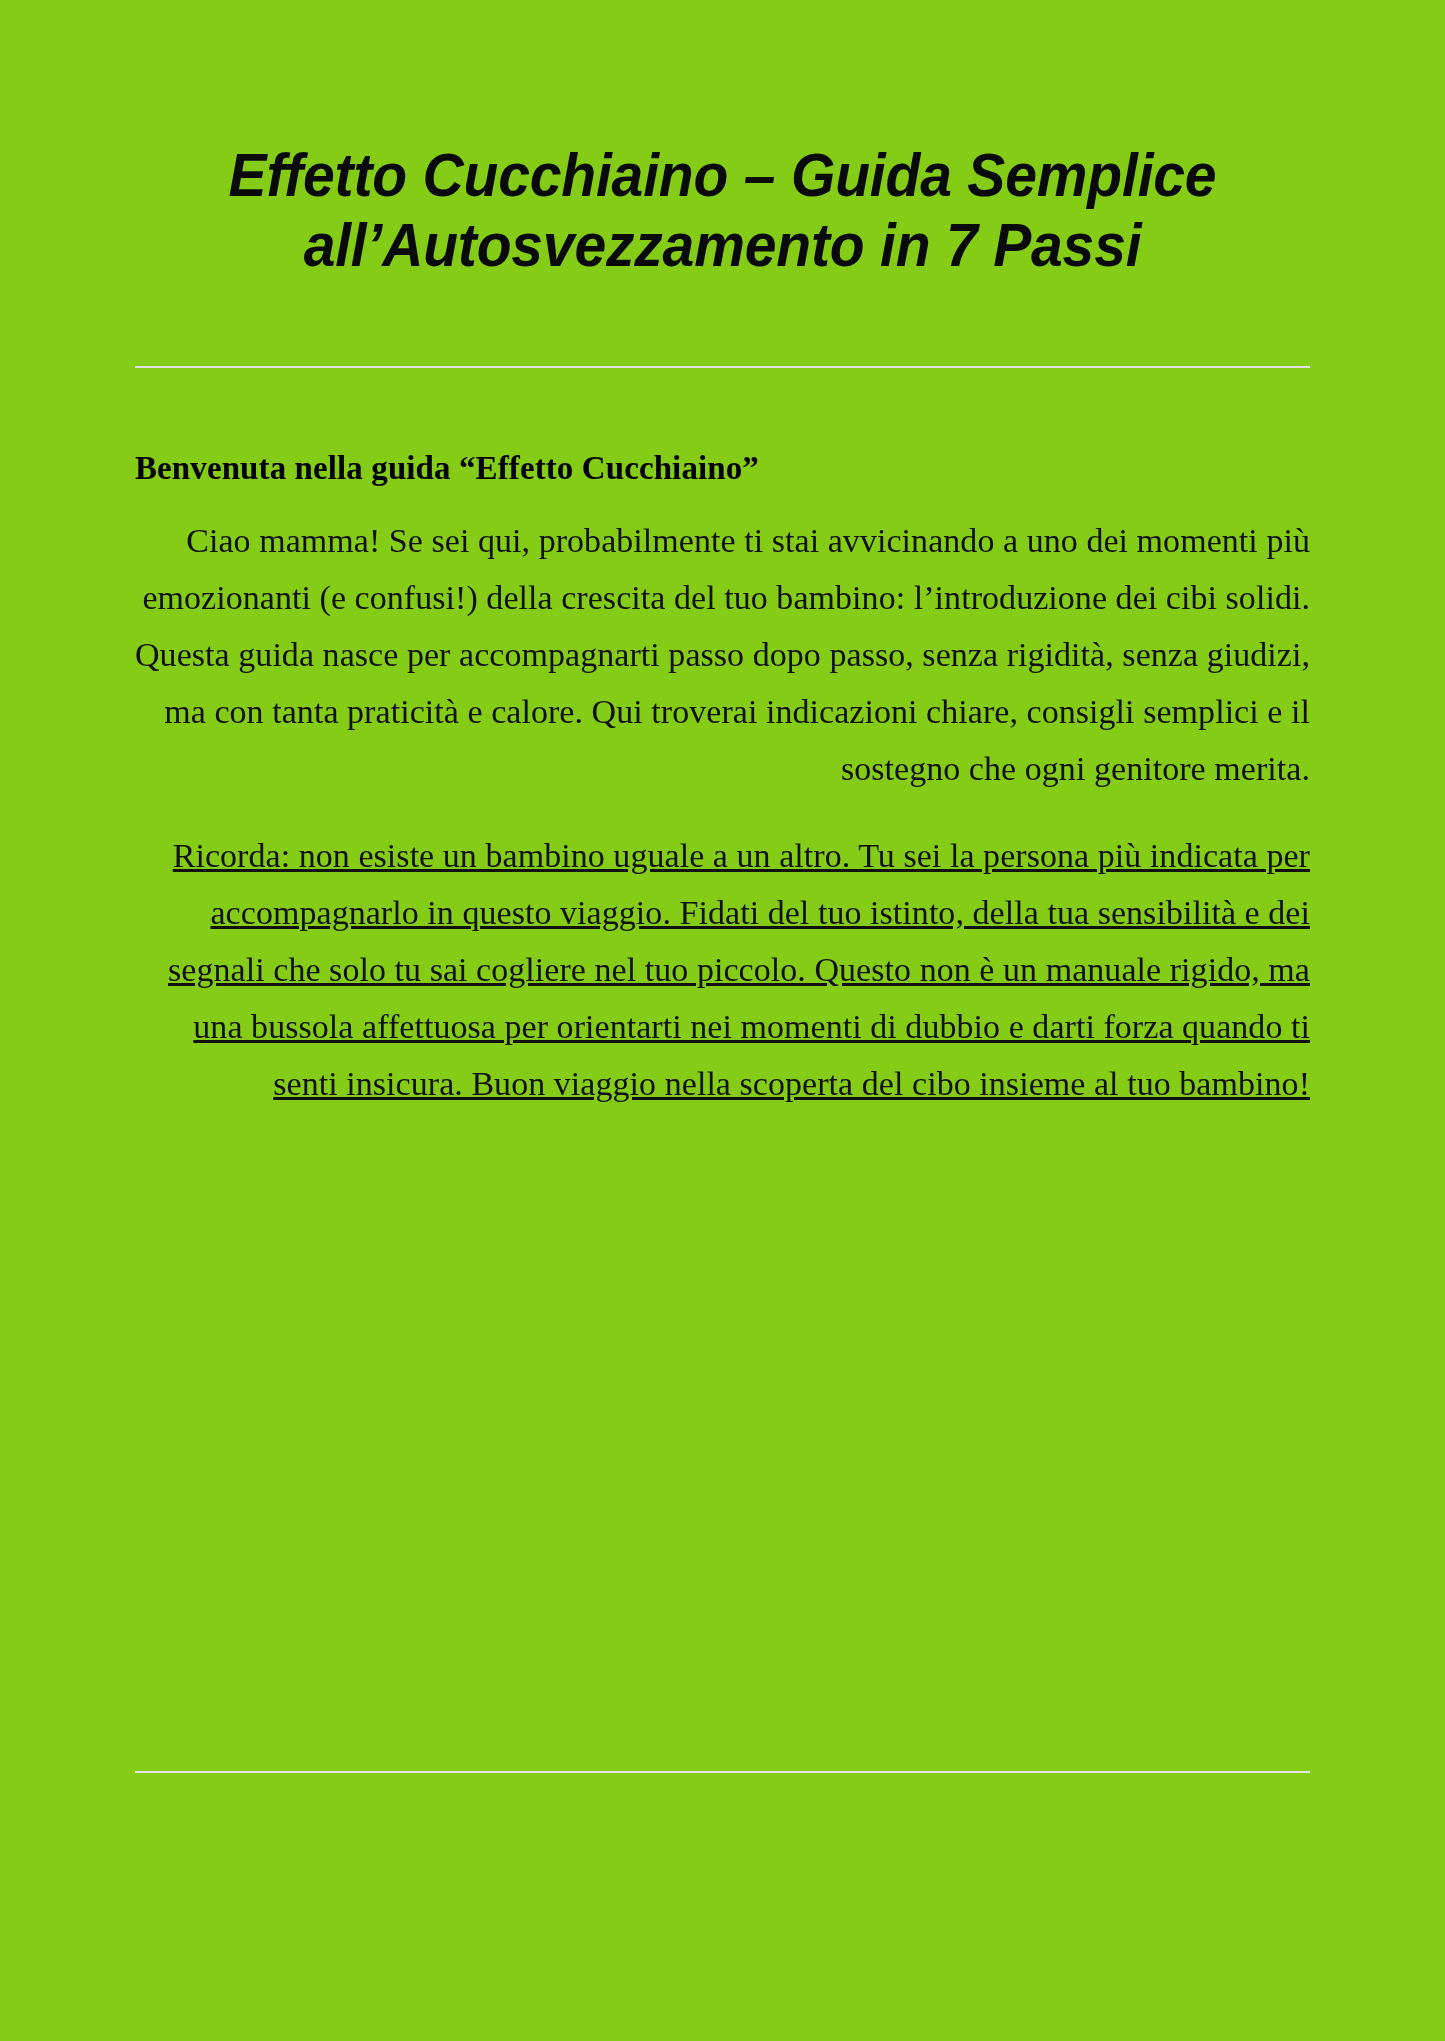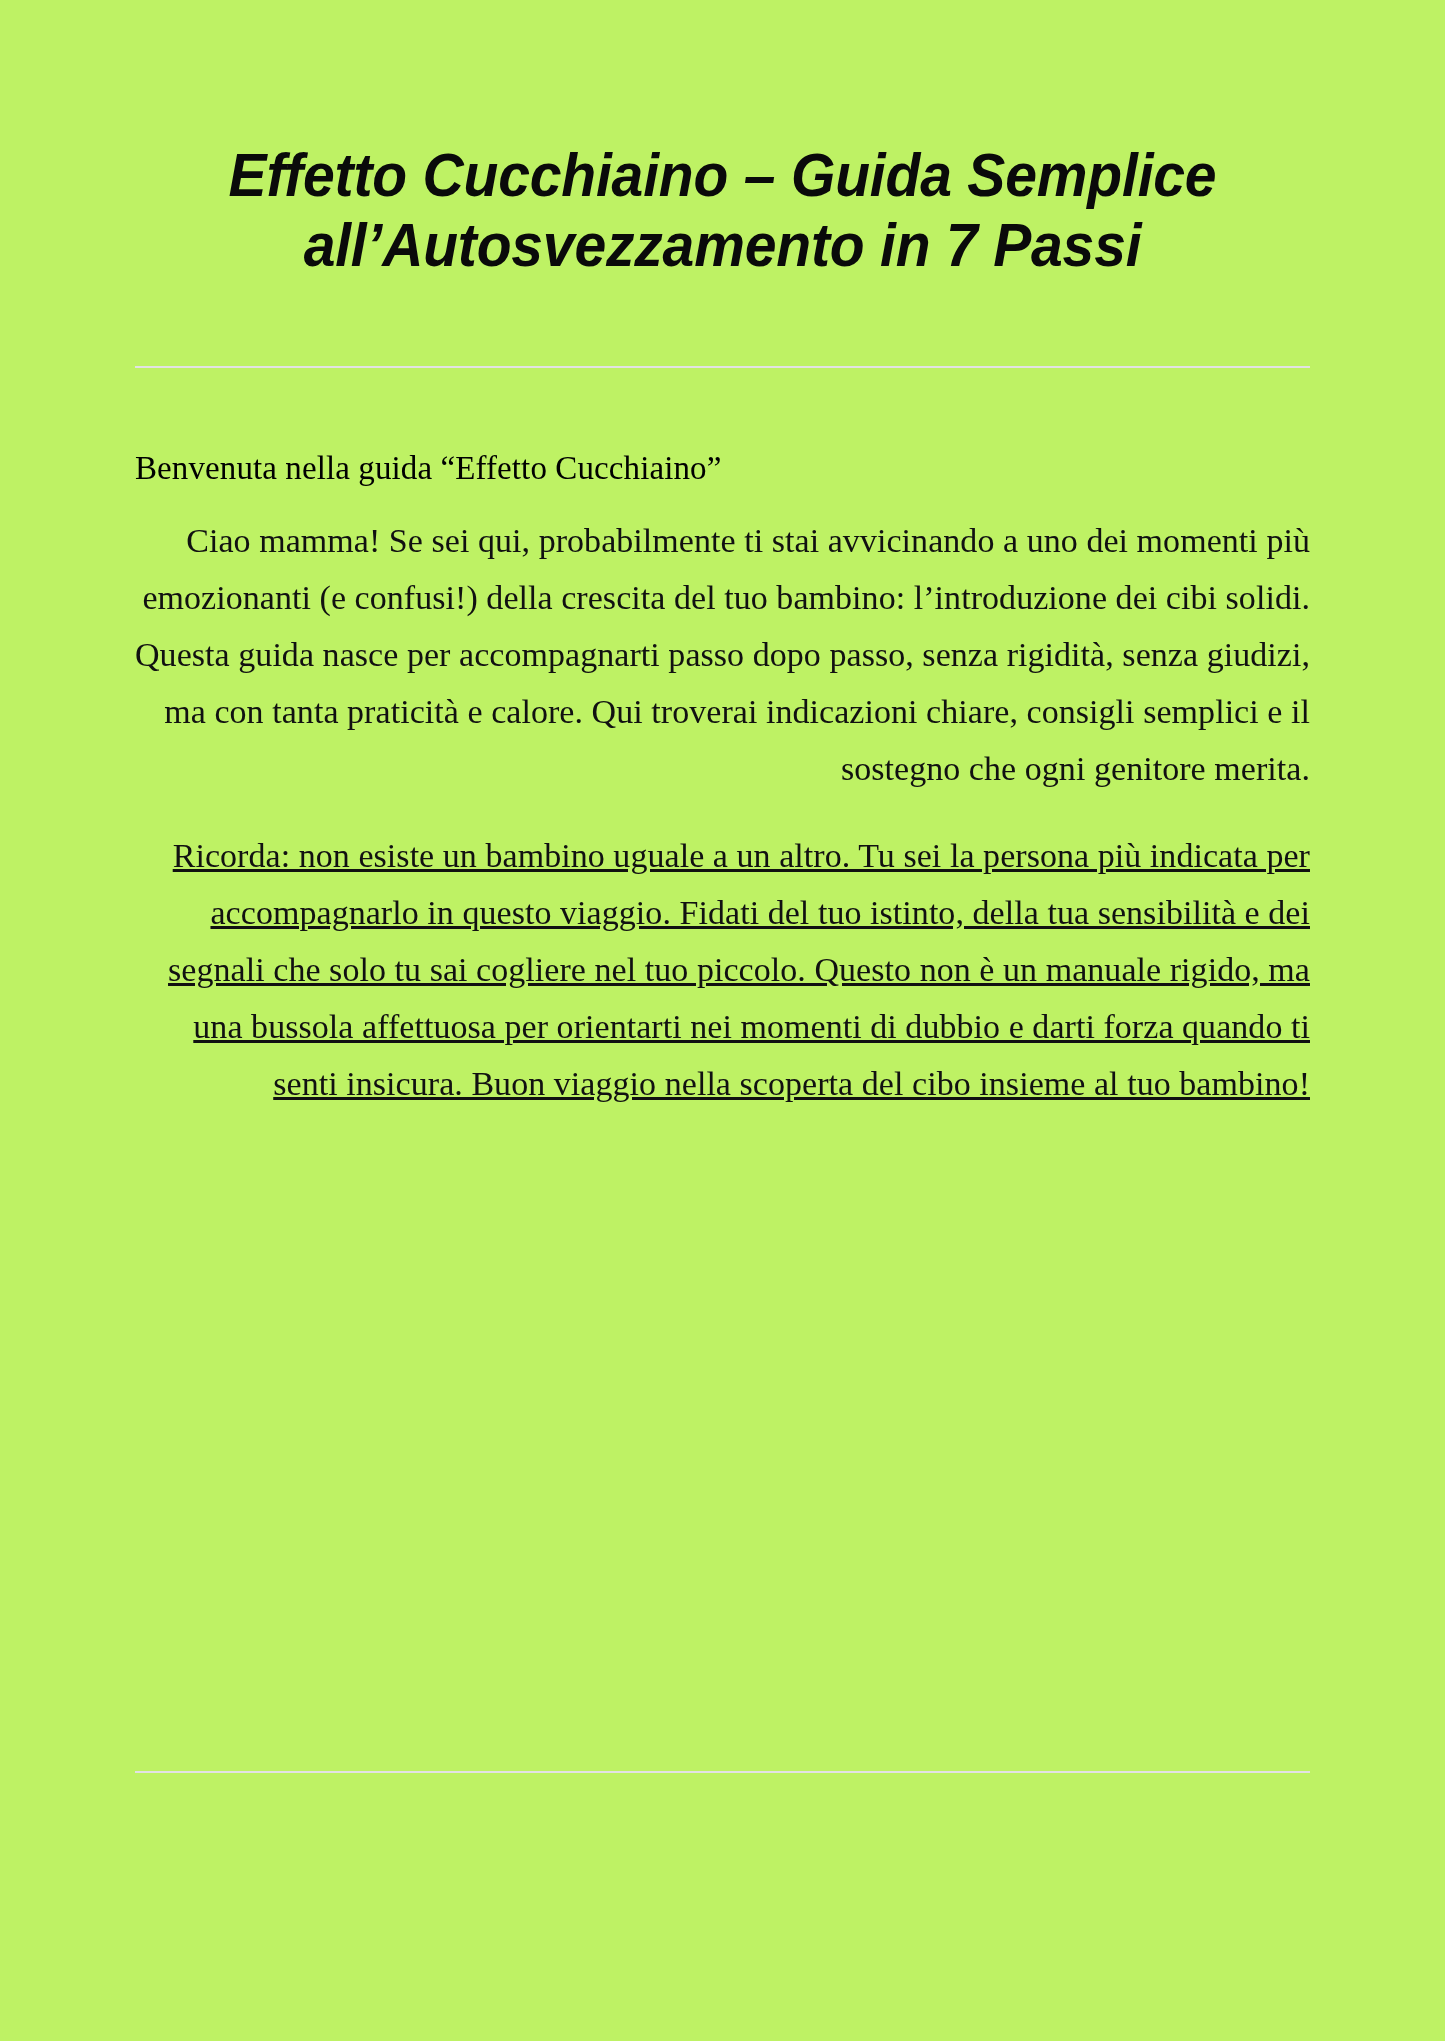--- a/index.html
+++ b/index.html
@@ -15,21 +15,21 @@
     font-family: "Liberation Serif", "DejaVu Serif", serif;
     color: #000000;
     -webkit-font-smoothing: antialiased;
   }
 
   .page {
     position: relative;
     width: 1445px;
     height: 2041px;
     box-sizing: border-box;
-    background: #bef264;
+    background: #84cc16;
   }
 
   .content {
     position: absolute;
     left: 135px;
     top: 0;
     width: 1175px;
   }
 
   
@@ -66,21 +66,21 @@
     width: 1175px;
   }
 
   
   .body-block {
     margin-top: 78px;
   }
 
   .section-heading {
     font-family: "Liberation Serif", "DejaVu Serif", serif;
-    font-weight: 400;
+    font-weight: 700;
     font-size: 33px;
     line-height: 44px;
     margin: 0 0 22px 0;
     color: #000000;
     letter-spacing: 0.1px;
   }
 
   .para {
     font-family: "Liberation Serif", "DejaVu Serif", serif;
     font-weight: 400;

